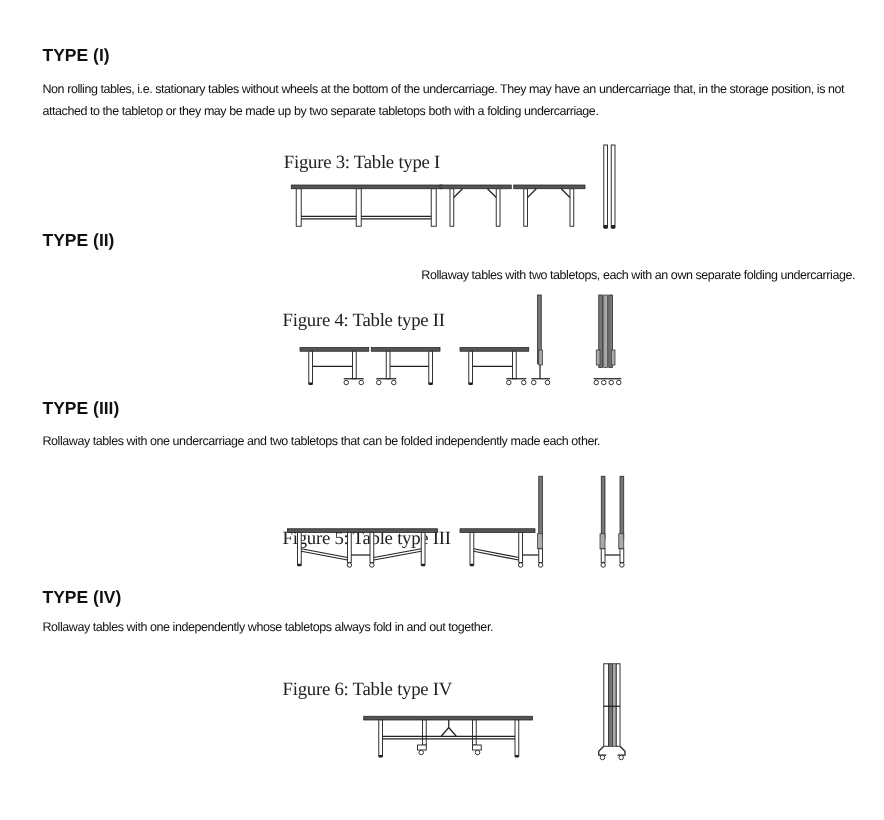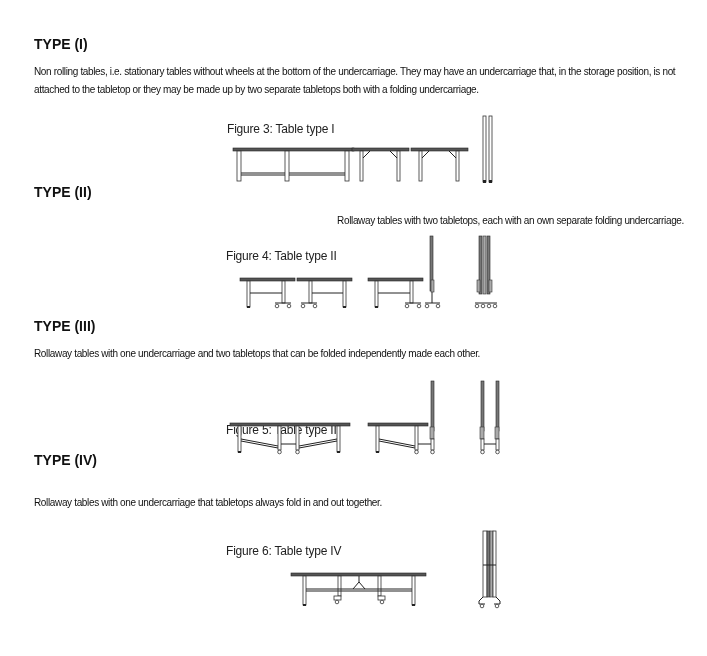--- a/index.html
+++ b/index.html
@@ -2,21 +2,21 @@
 <html><head>
   <meta charset="utf-8">
   <style>
     html, body { margin: 0; padding: 0; background: #ffffff; }
     body { width: 707px; height: 656px; position: relative; overflow: hidden;
            font-family: "Liberation Sans", sans-serif; color: #111111; }
     .heading { position: absolute; left: 34px; font-size: 14px; font-weight: bold;
                letter-spacing: 0; }
     .para { position: absolute; left: 34px; width: 650px; font-size: 10px; line-height: 18px;
             letter-spacing: -0.35px; }
-    .caption { position: absolute; font-size: 12px; color: #222; letter-spacing: -0.2px; }
+    .caption { position: absolute; font-size: 15px; color: #222; letter-spacing: -0.2px; font-family: Liberation Serif, serif; }
     svg.fig { position: absolute; overflow: visible; }
     .ln { stroke: #222; stroke-width: 1; fill: none; }
     .top { fill: #555; stroke: #222; stroke-width: 0.6; }
     .leg { fill: #fff; stroke: #333; stroke-width: 0.8; }
     .gleg { fill: #aaa; stroke: #333; stroke-width: 0.6; }
     .foot { fill: #222; }
     .wheel { fill: #fff; stroke: #333; stroke-width: 0.8; }
   </style>
 </head>
 <body>
@@ -157,22 +157,22 @@
     <rect class="gleg" x="255" y="52" width="4" height="12"></rect>
     <rect class="gleg" x="270" y="52" width="4" height="12"></rect>
     <rect class="leg" x="256" y="64" width="3" height="11"></rect>
     <rect class="leg" x="271" y="64" width="3" height="11"></rect>
     <line class="ln" x1="259" y1="69" x2="271" y2="69"></line>
     <circle class="wheel" cx="257.5" cy="77" r="1.8"></circle>
     <circle class="wheel" cx="272.5" cy="77" r="1.8"></circle>
   </g>
 </svg>
 
-<div class="heading" style="top:452px;text-align:center;">TYPE (IV)</div>
-<div class="para" style="top:494px;">Rollaway tables with one undercarriage that tabletops always fold in and out together.</div>
+<div class="heading" style="top:469px;text-align:center;">TYPE (IV)</div>
+<div class="para" style="top:494px;">Rollaway tables with one independently whose tabletops always fold in and out together.</div>
 <div class="caption" style="left:226px; top:544px;">Figure 6: Table type IV</div>
 
 <svg class="fig" style="left:225px; top:525px;" width="280" height="90" viewBox="0 0 280 90">
   <g>
     <rect class="top" x="66" y="48" width="135" height="3"></rect>
     <rect class="leg" x="78" y="51" width="3" height="29"></rect>
     <rect class="leg" x="113" y="51" width="3" height="20"></rect>
     <rect class="leg" x="153" y="51" width="3" height="20"></rect>
     <rect class="leg" x="187" y="51" width="3" height="29"></rect>
     <line class="ln" x1="81" y1="64" x2="187" y2="64"></line>

